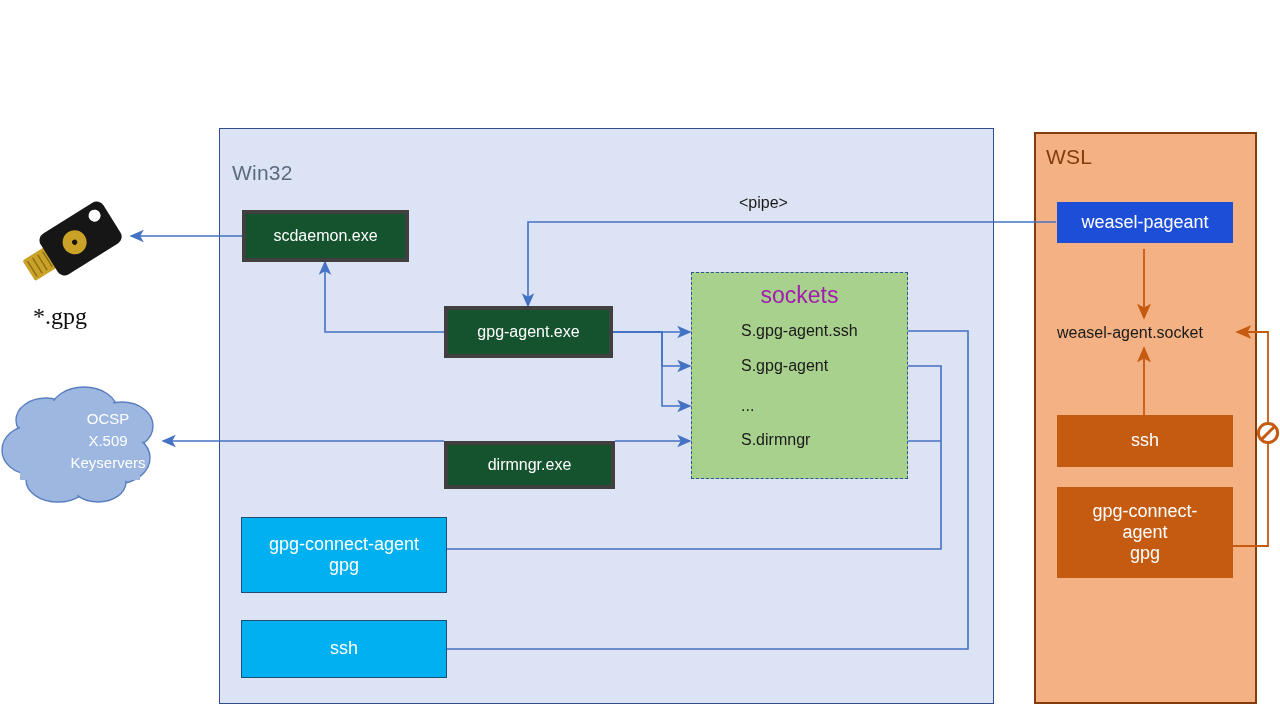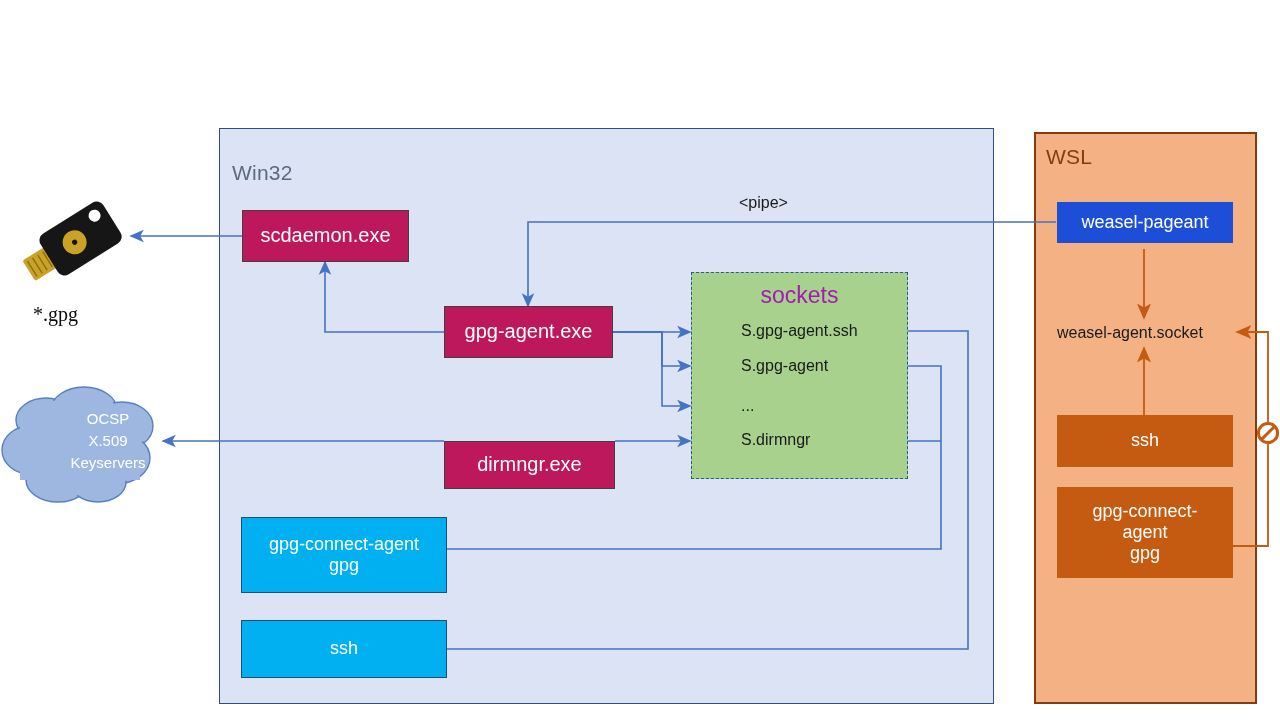--- a/index.html
+++ b/index.html
@@ -13,35 +13,35 @@
   .panel-title{position:absolute;font-size:21px;letter-spacing:.2px;}
 
   .node{position:absolute;box-sizing:border-box;display:flex;align-items:center;
         justify-content:center;text-align:center;color:#ffffff;line-height:1.18;}
 
   .win32-panel{background:#DCE3F4;border:1.5px solid #2E4D8E;}
   .wsl-panel{background:#F4B183;border:2px solid #843C0C;}
   .win32-title{color:#5B6B7F;}
   .wsl-title{color:#843C0C;}
 
-  .n-blue{background:#be185d;border:1px solid #404040;font-size:20px;}
+  .n-blue{background:#14532d;border:4px solid #404040;font-size:16px;}
   .n-cyan{background:#00B0F0;border:1px solid #1F4E79;font-size:18px;}
   .n-darkbrown{background:#1d4ed8;font-size:18px;}
   .n-orange{background:#C55A11;font-size:18px;}
 
   .sockets-box{position:absolute;box-sizing:border-box;background:#A9D18E;
                border:1.5px dashed #2F5597;}
   .sockets-title{position:absolute;width:100%;text-align:center;color:#a21caf;font-size:23px;}
   .socket-row{position:absolute;font-size:16px;color:#1a1a1a;white-space:nowrap;}
 
   .plain-label{position:absolute;font-size:16px;white-space:nowrap;}
   .pipe-label{color:#1a1a1a;}
   .wsl-socket-label{color:#1a1a1a;}
 
-  .gpg-label{position:absolute;font-size:20px;color:#0b0b0b;
+  .gpg-label{position:absolute;font-size:24px;color:#0b0b0b;
              font-family:"Liberation Serif","DejaVu Serif",serif;white-space:nowrap;}
 
   .cloud-text{position:absolute;width:100%;text-align:center;color:#ffffff;
               font-size:15px;line-height:1.45;}
 
   .yubikey-wrap{position:absolute;}
   .no-icon{position:absolute;}
 </style>
 </head>
 <body>

